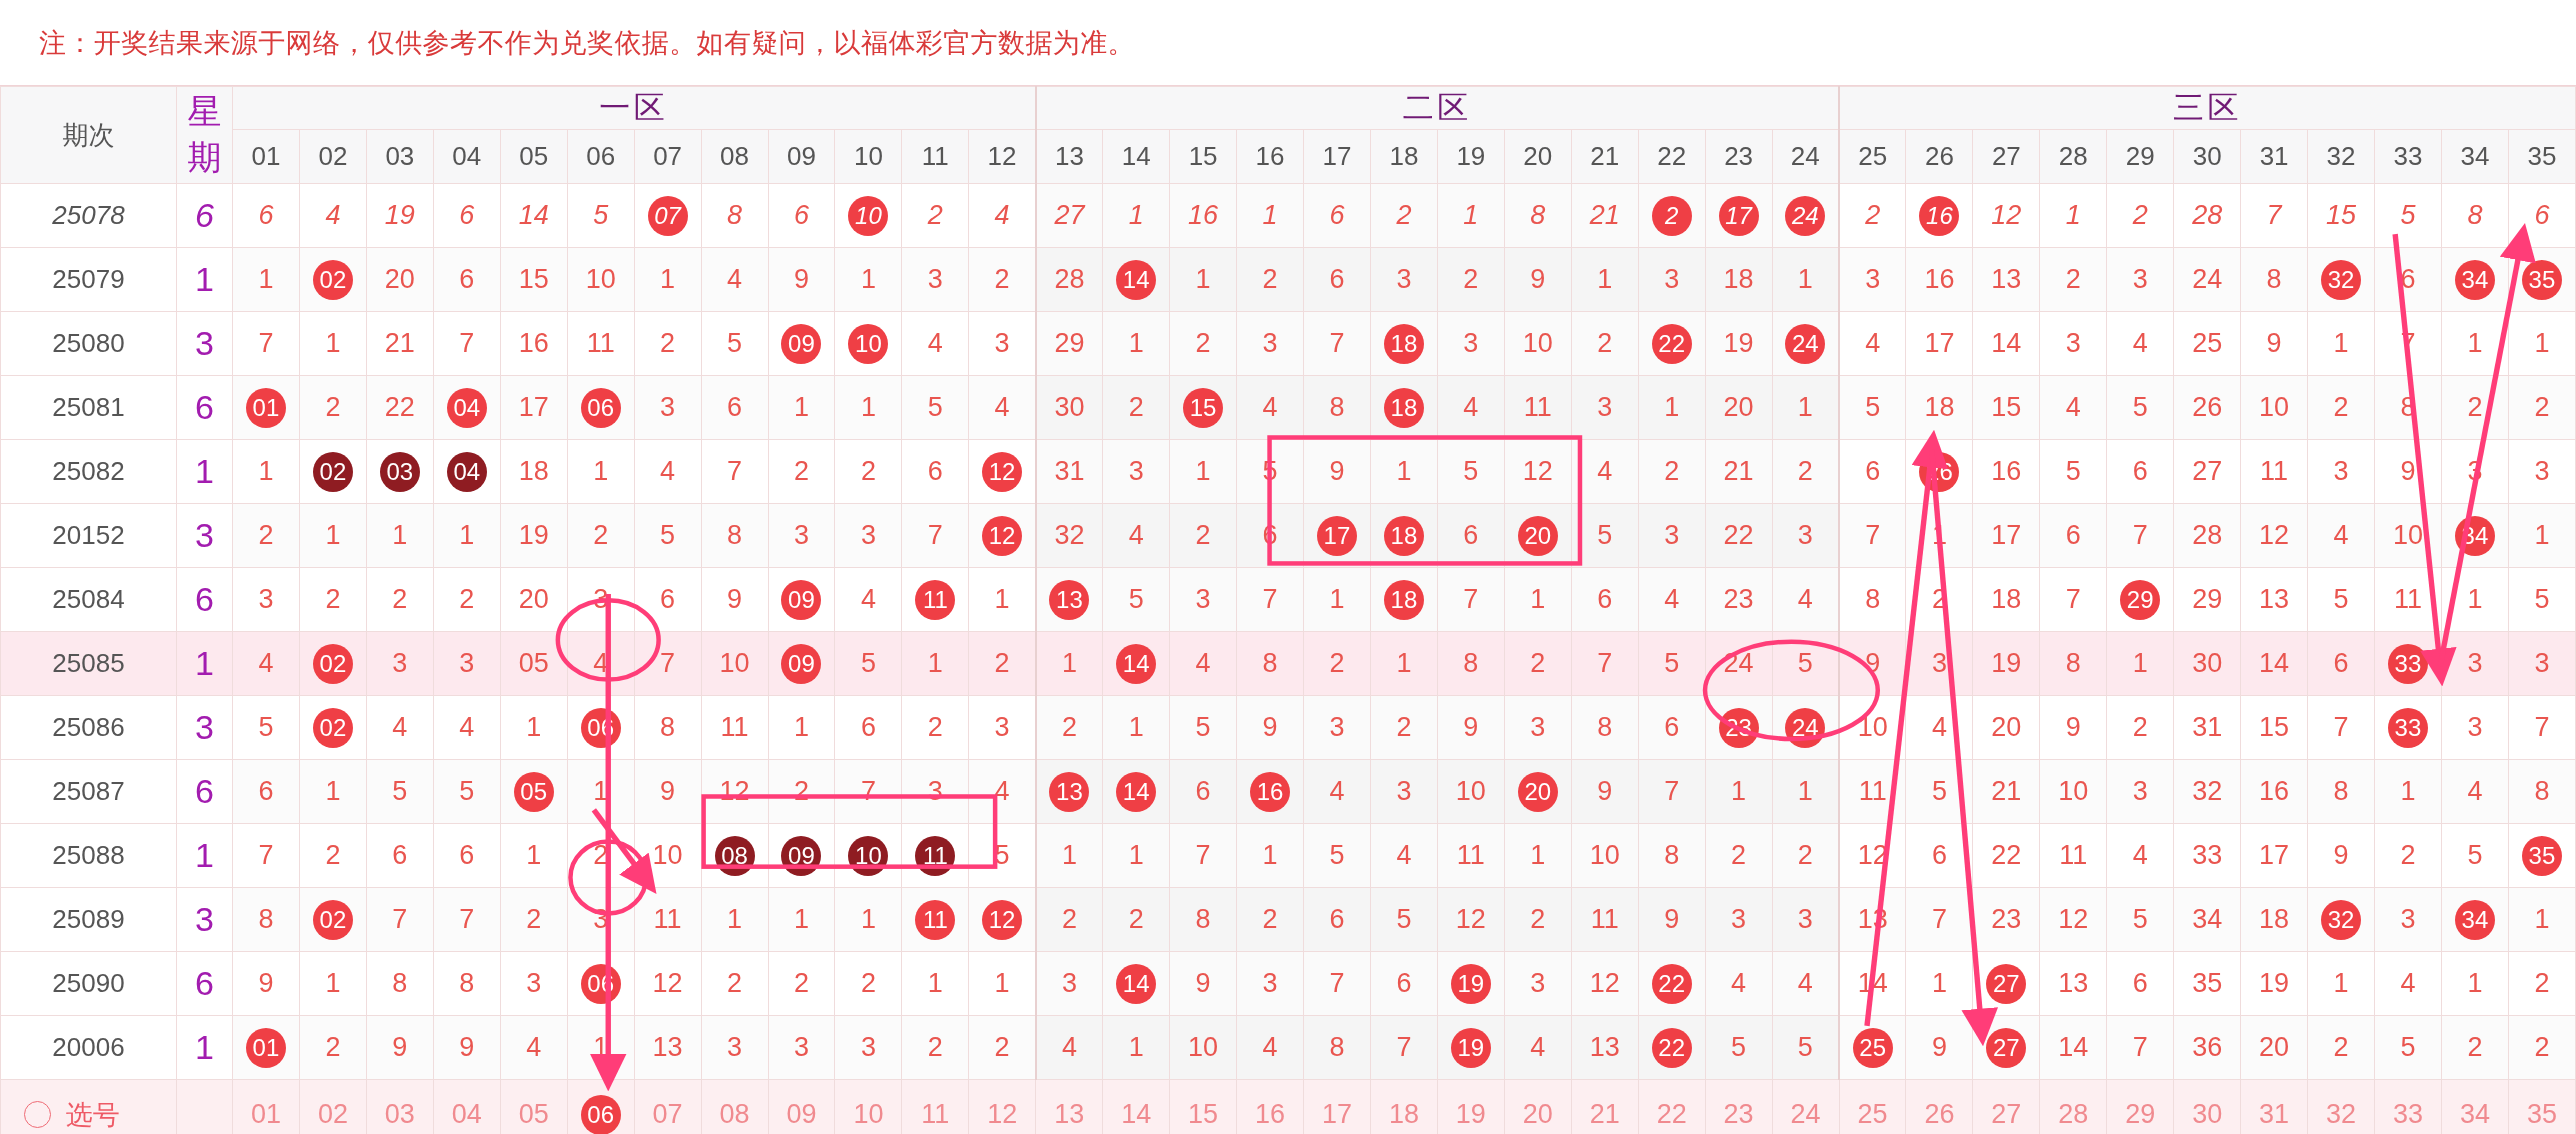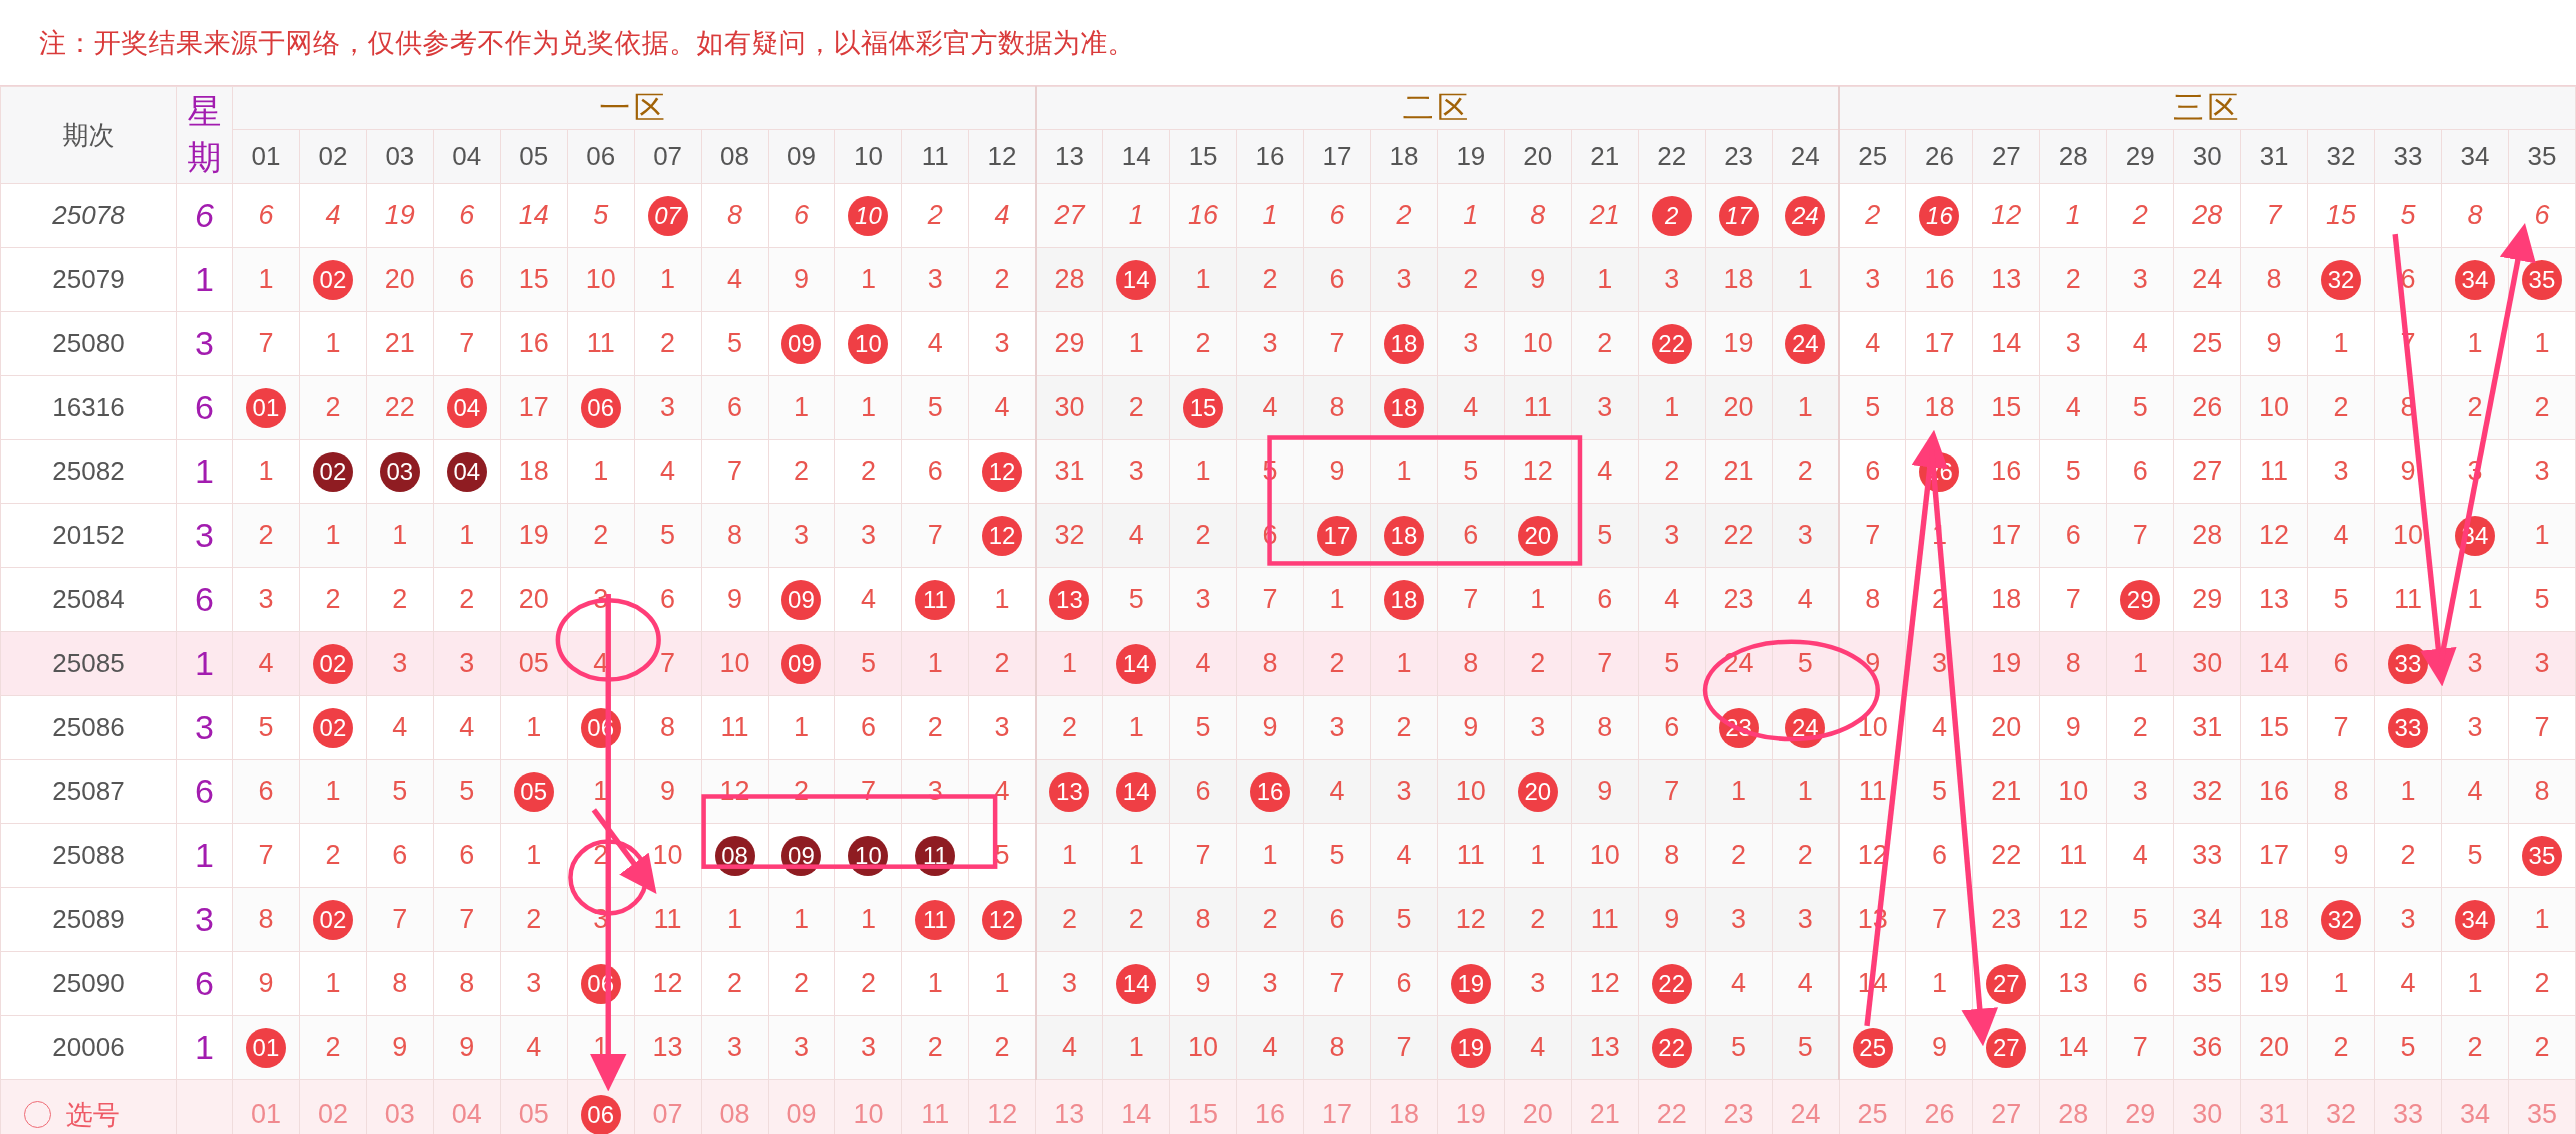--- a/index.html
+++ b/index.html
@@ -46,21 +46,21 @@
     font-weight: normal;
   }
   thead th {
     background: #f7f7f8;
     color: #444;
     font-size: 27px;
     font-weight: bold;
   }
   thead th.zone {
     font-size: 31px;
-    color: #a16207;
+    color: #701a75;
     letter-spacing: 3.6px;
     height: 42px;
   }
   thead th.numhdr {
     font-size: 26px;
     color: #555;
     height: 54px;
     font-weight: normal;
   }
   th.issue-col, td.issue-col {
@@ -307,21 +307,21 @@
           <td class="num z3"><span class="plain">3</span></td>
           <td class="num z3"><span class="plain">4</span></td>
           <td class="num z3"><span class="plain">25</span></td>
           <td class="num z3"><span class="plain">9</span></td>
           <td class="num z3"><span class="plain">1</span></td>
           <td class="num z3"><span class="plain">7</span></td>
           <td class="num z3"><span class="plain">1</span></td>
           <td class="num z3"><span class="plain">1</span></td>
         </tr>
         <tr class="row-alt">
-          <td class="issue-col">16316</td>
+          <td class="issue-col">25081</td>
           <td class="week-col">6</td>
           <td class="num z1"><span class="ball">01</span></td>
           <td class="num z1"><span class="plain">2</span></td>
           <td class="num z1"><span class="plain">22</span></td>
           <td class="num z1"><span class="ball">04</span></td>
           <td class="num z1"><span class="plain">17</span></td>
           <td class="num z1"><span class="ball">06</span></td>
           <td class="num z1"><span class="plain">3</span></td>
           <td class="num z1"><span class="plain">6</span></td>
           <td class="num z1"><span class="plain">1</span></td>

